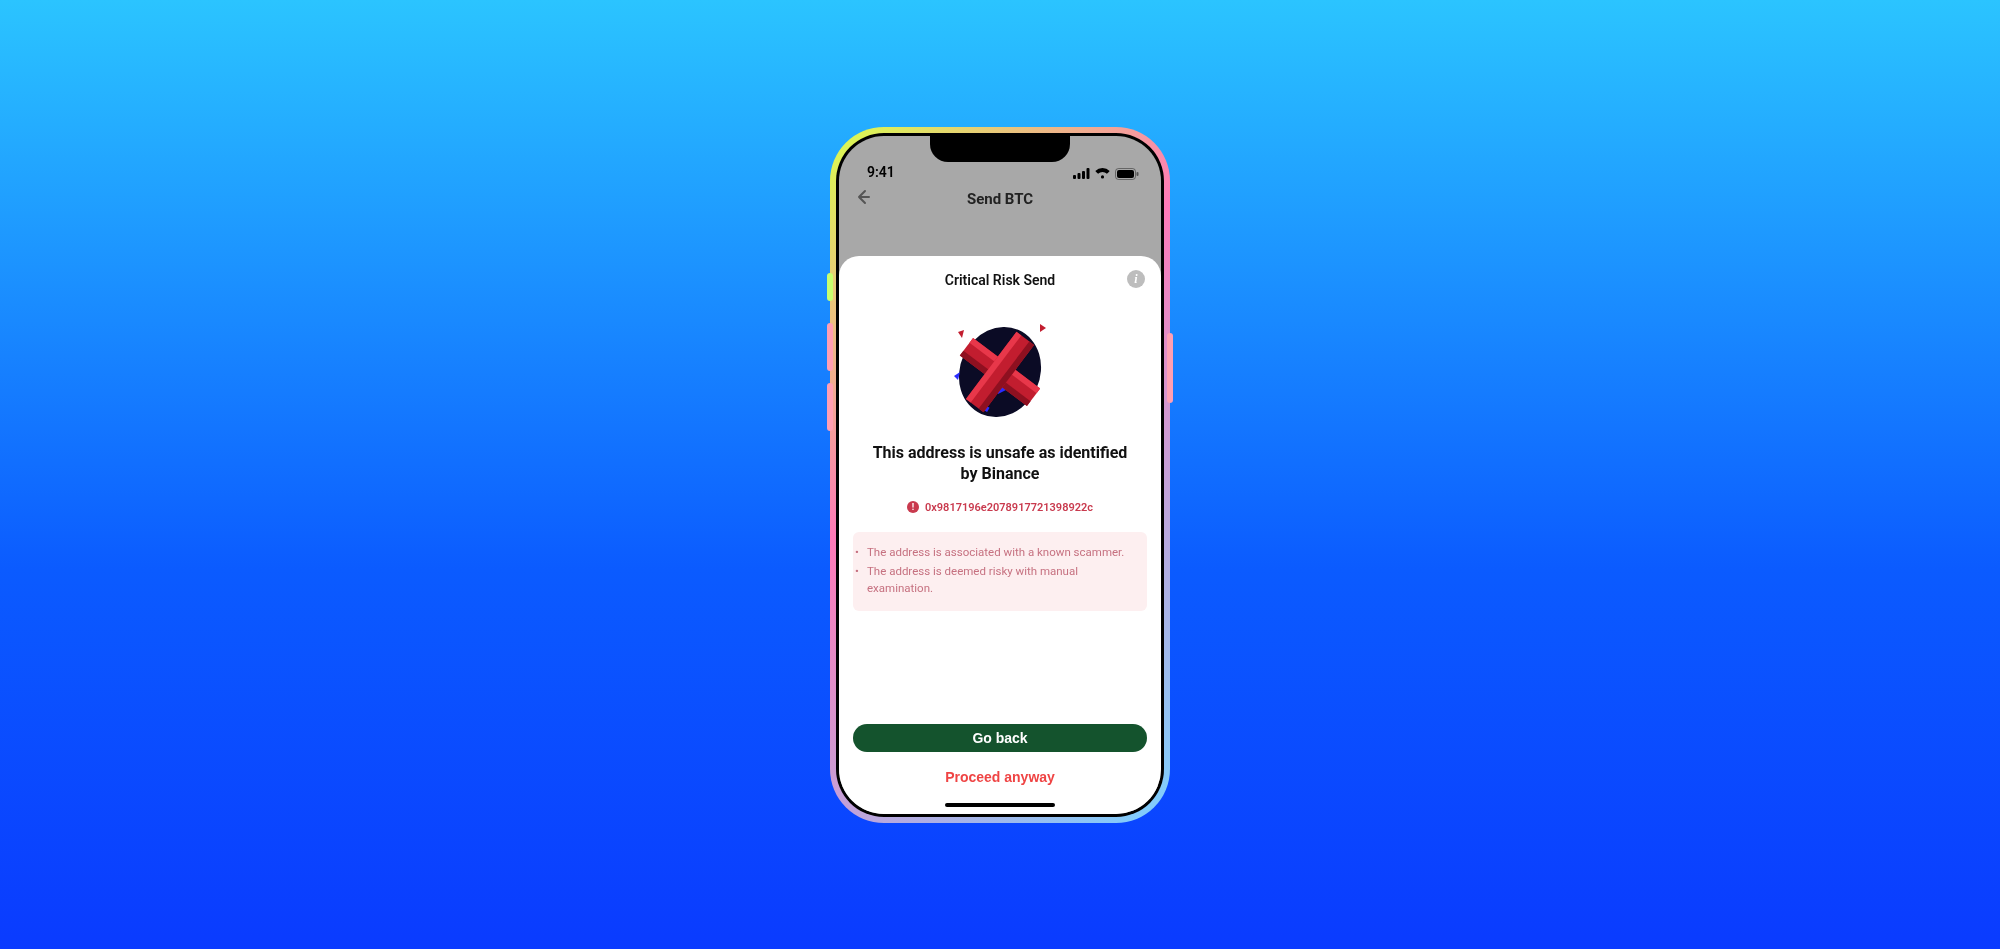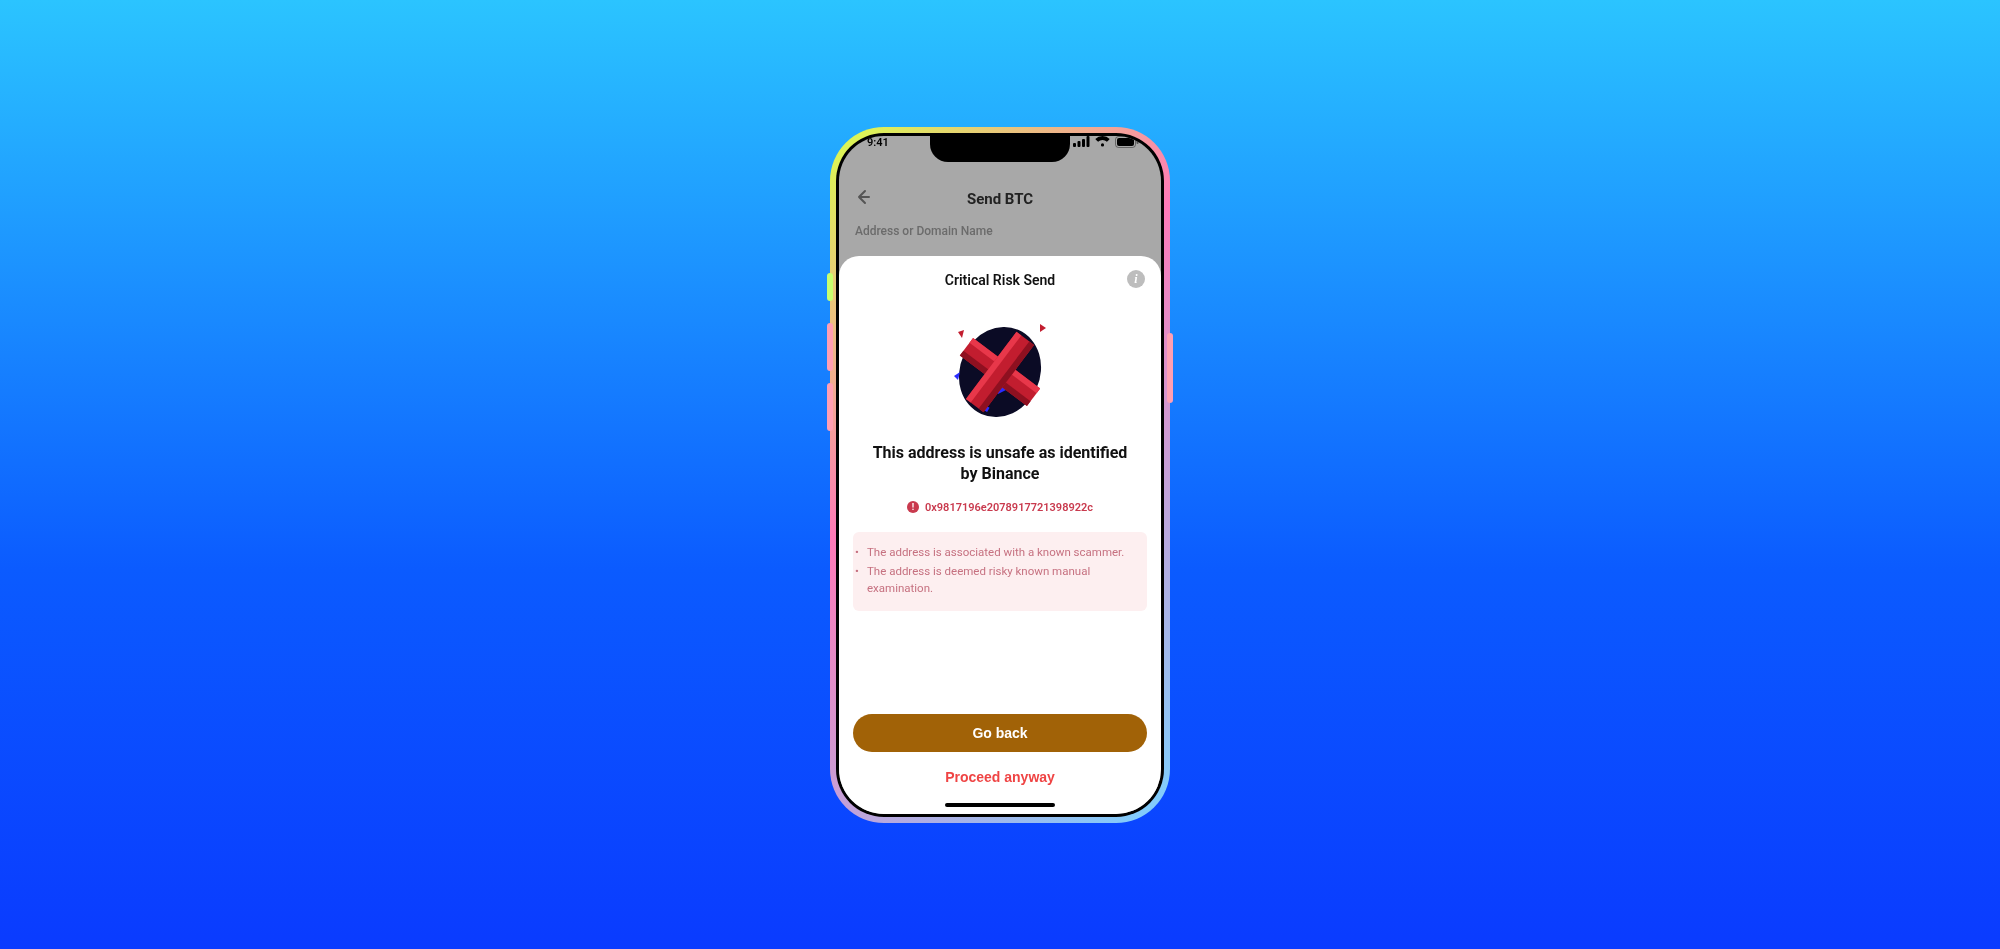--- a/index.html
+++ b/index.html
@@ -60,24 +60,24 @@
     background: #000;
     border-bottom-left-radius: 18px;
     border-bottom-right-radius: 18px;
     z-index: 50;
   }
 
   
   .status-bar {
     height: 44px;
     display: flex;
-    align-items: flex-start;
+    align-items: flex-end;
     justify-content: space-between;
     padding: 0 22px 0 28px;
-    font-size: 11px;
+    font-size: 14px;
     font-weight: 600;
     color: #000;
   }
   .status-right { display: flex; align-items: center; gap: 5px; }
   .status-right svg { display: block; }
 
   
   .nav-header {
     height: 38px;
     display: flex;
@@ -197,24 +197,24 @@
     position: absolute;
     left: 2px; top: 0;
     color: #c67180;
   }
 
   .sheet-actions {
     padding: 14px 14px 18px;
   }
   .btn-primary {
     width: 100%;
-    height: 38px;
+    height: 28px;
     border: none;
     border-radius: 22px;
-    background: #a16207;
+    background: #14532d;
     color: #fff;
     font-size: 14px;
     font-weight: 600;
     cursor: pointer;
   }
   .btn-secondary {
     width: 100%;
     height: 38px;
     border: none;
     background: transparent;
@@ -270,21 +270,20 @@
 
     <div class="nav-header">
       <span class="back">
         <svg width="20" height="20" viewBox="0 0 20 20">
           <path d="M12 4 L6 10 L12 16 M6 10 H16" stroke="#555" stroke-width="2" fill="none" stroke-linecap="round" stroke-linejoin="round"></path>
         </svg>
       </span>
       <span class="nav-title">Send BTC</span>
     </div>
 
-    <div class="input-row">Address or Domain Name</div>
 
     <div class="sheet">
       <div class="sheet-header">
         <span>Critical Risk Send</span>
         <span class="info-btn">i</span>
       </div>
 
       <div class="sheet-body">
 
         <svg class="alert-illustration" viewBox="0 0 120 120">
@@ -317,21 +316,21 @@
         <div class="alert-heading">This address is unsafe as identified by Binance</div>
 
         <div class="addr-row">
           <span class="warn-dot">!</span>
           <span>0x9817196e2078917721398922c</span>
         </div>
 
         <div class="reasons">
           <ul>
             <li>The address is associated with a known scammer.</li>
-            <li>The address is deemed risky known manual examination.</li>
+            <li>The address is deemed risky with manual examination.</li>
           </ul>
         </div>
       </div>
 
       <div class="sheet-actions">
         <button class="btn-primary">Go back</button>
         <button class="btn-secondary">Proceed anyway</button>
       </div>
 
       <div class="home-indicator"></div>

